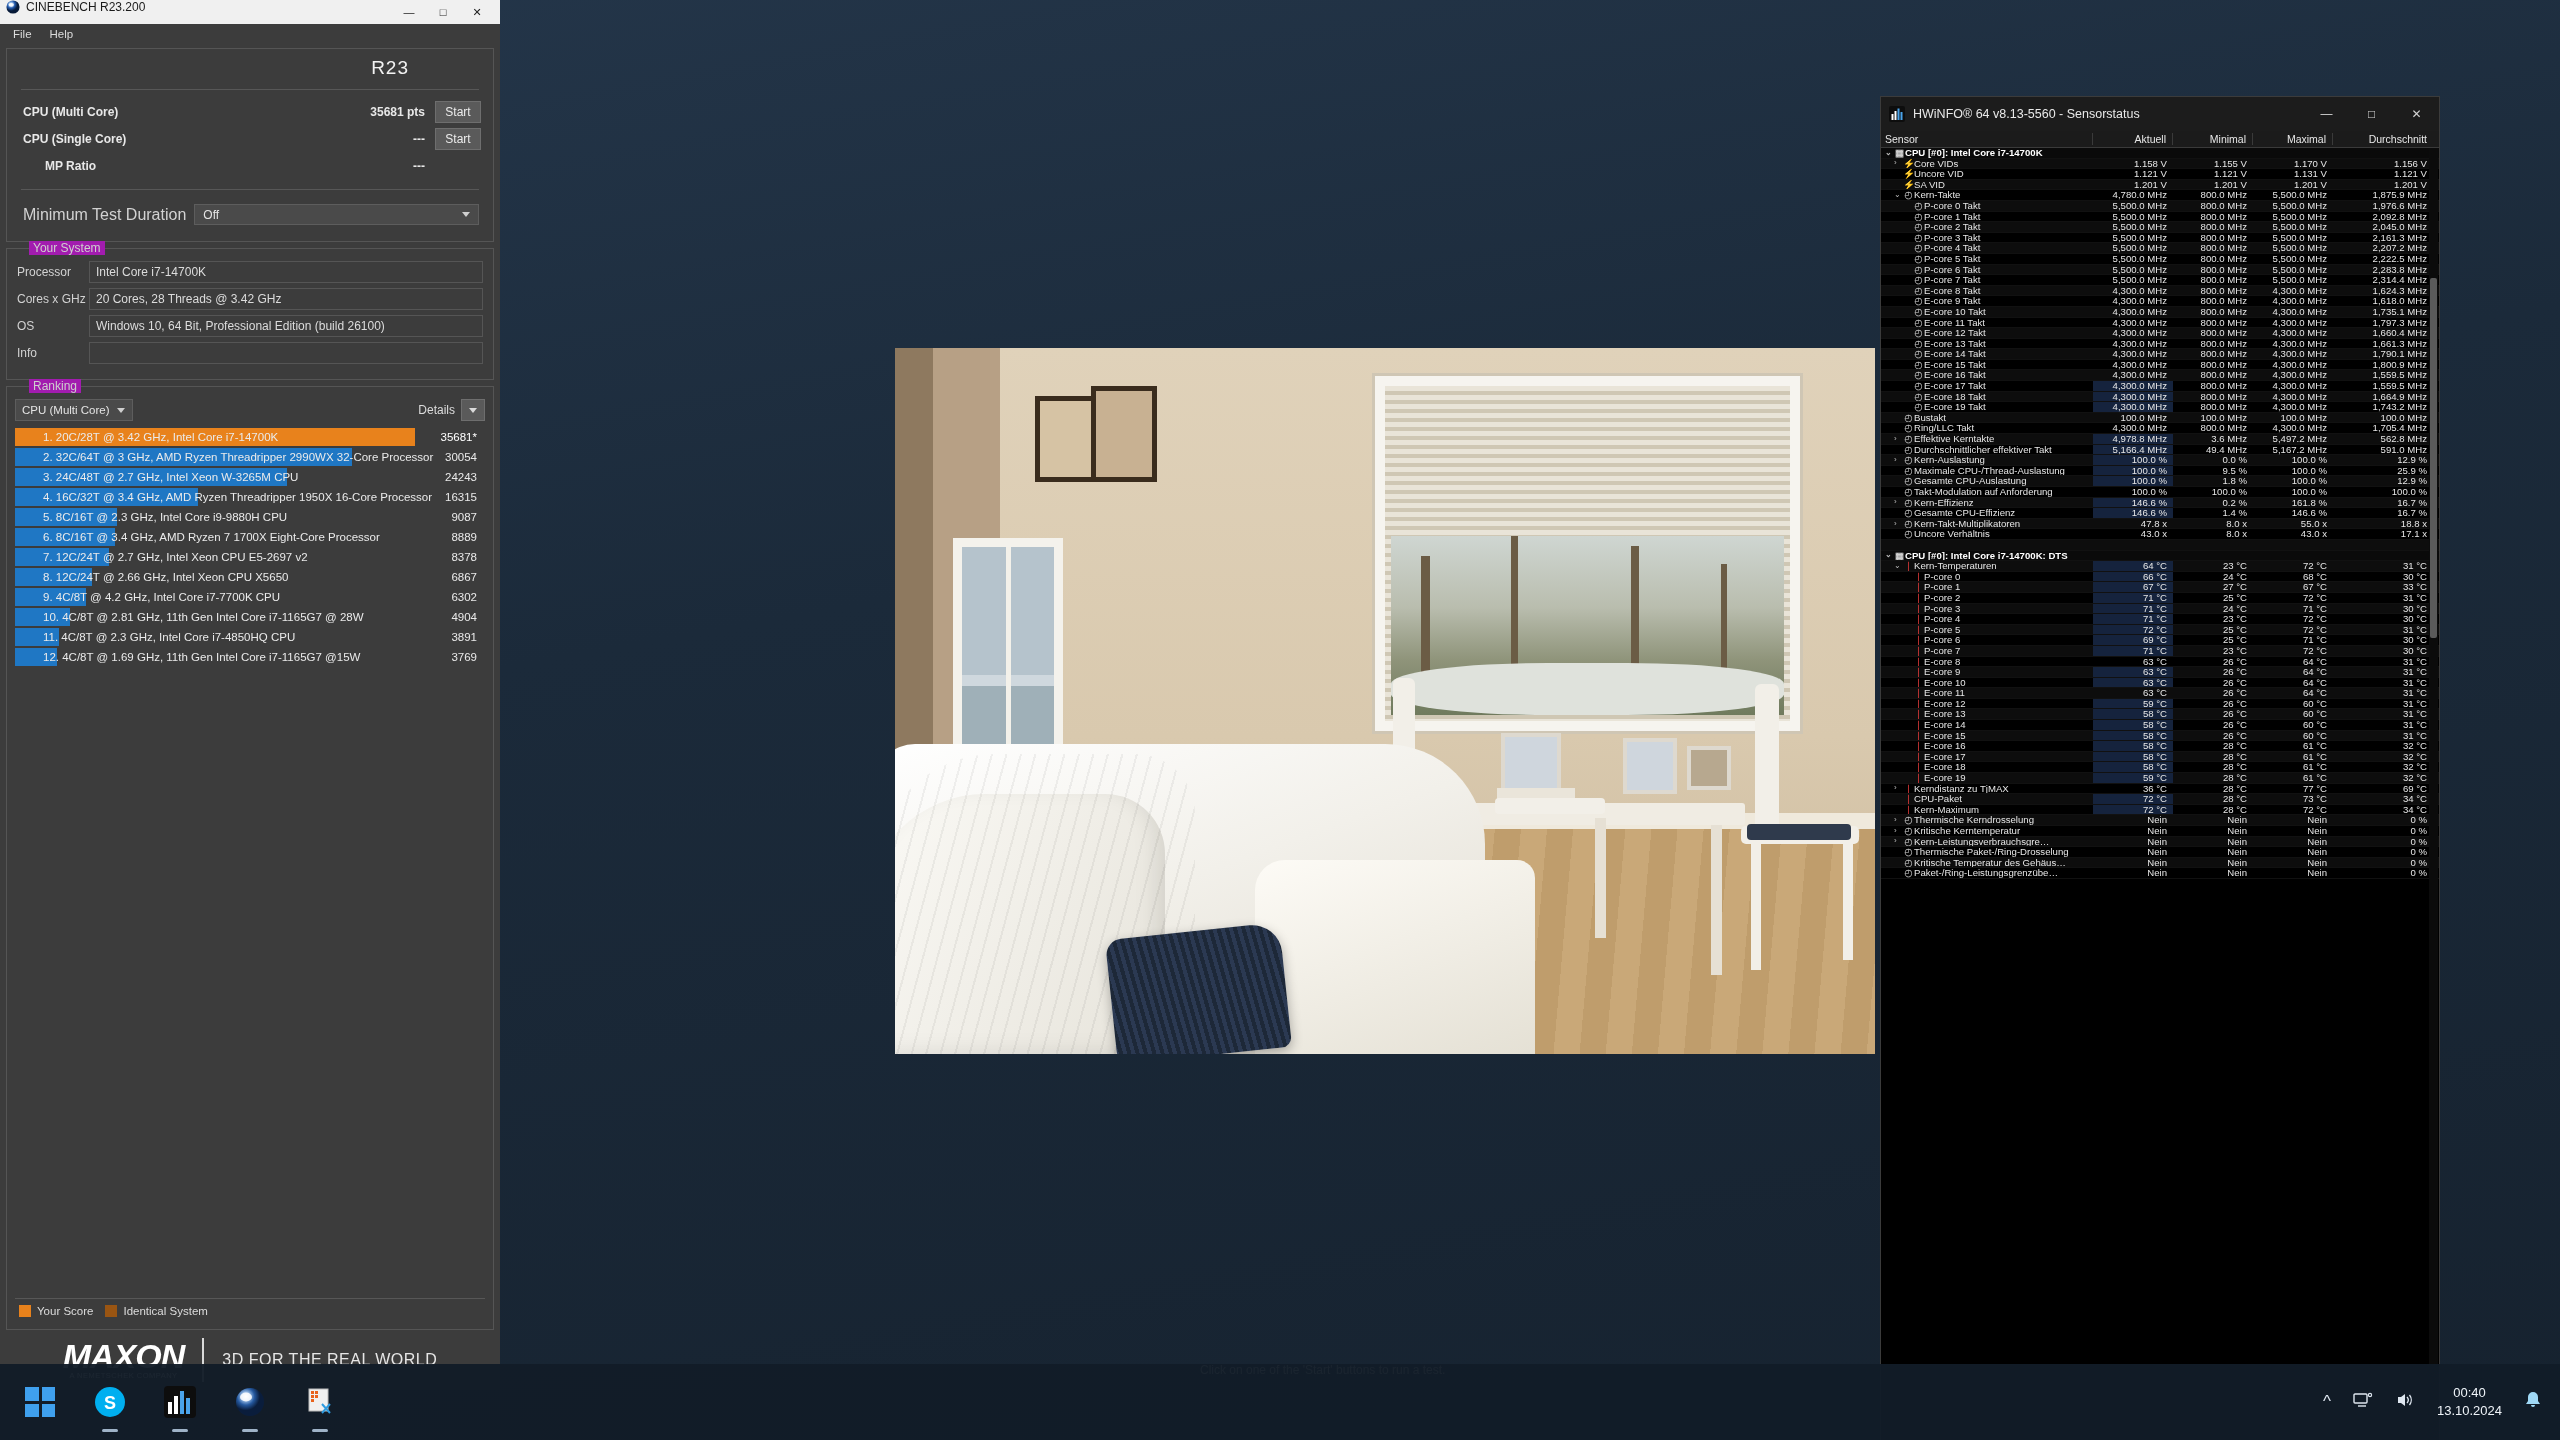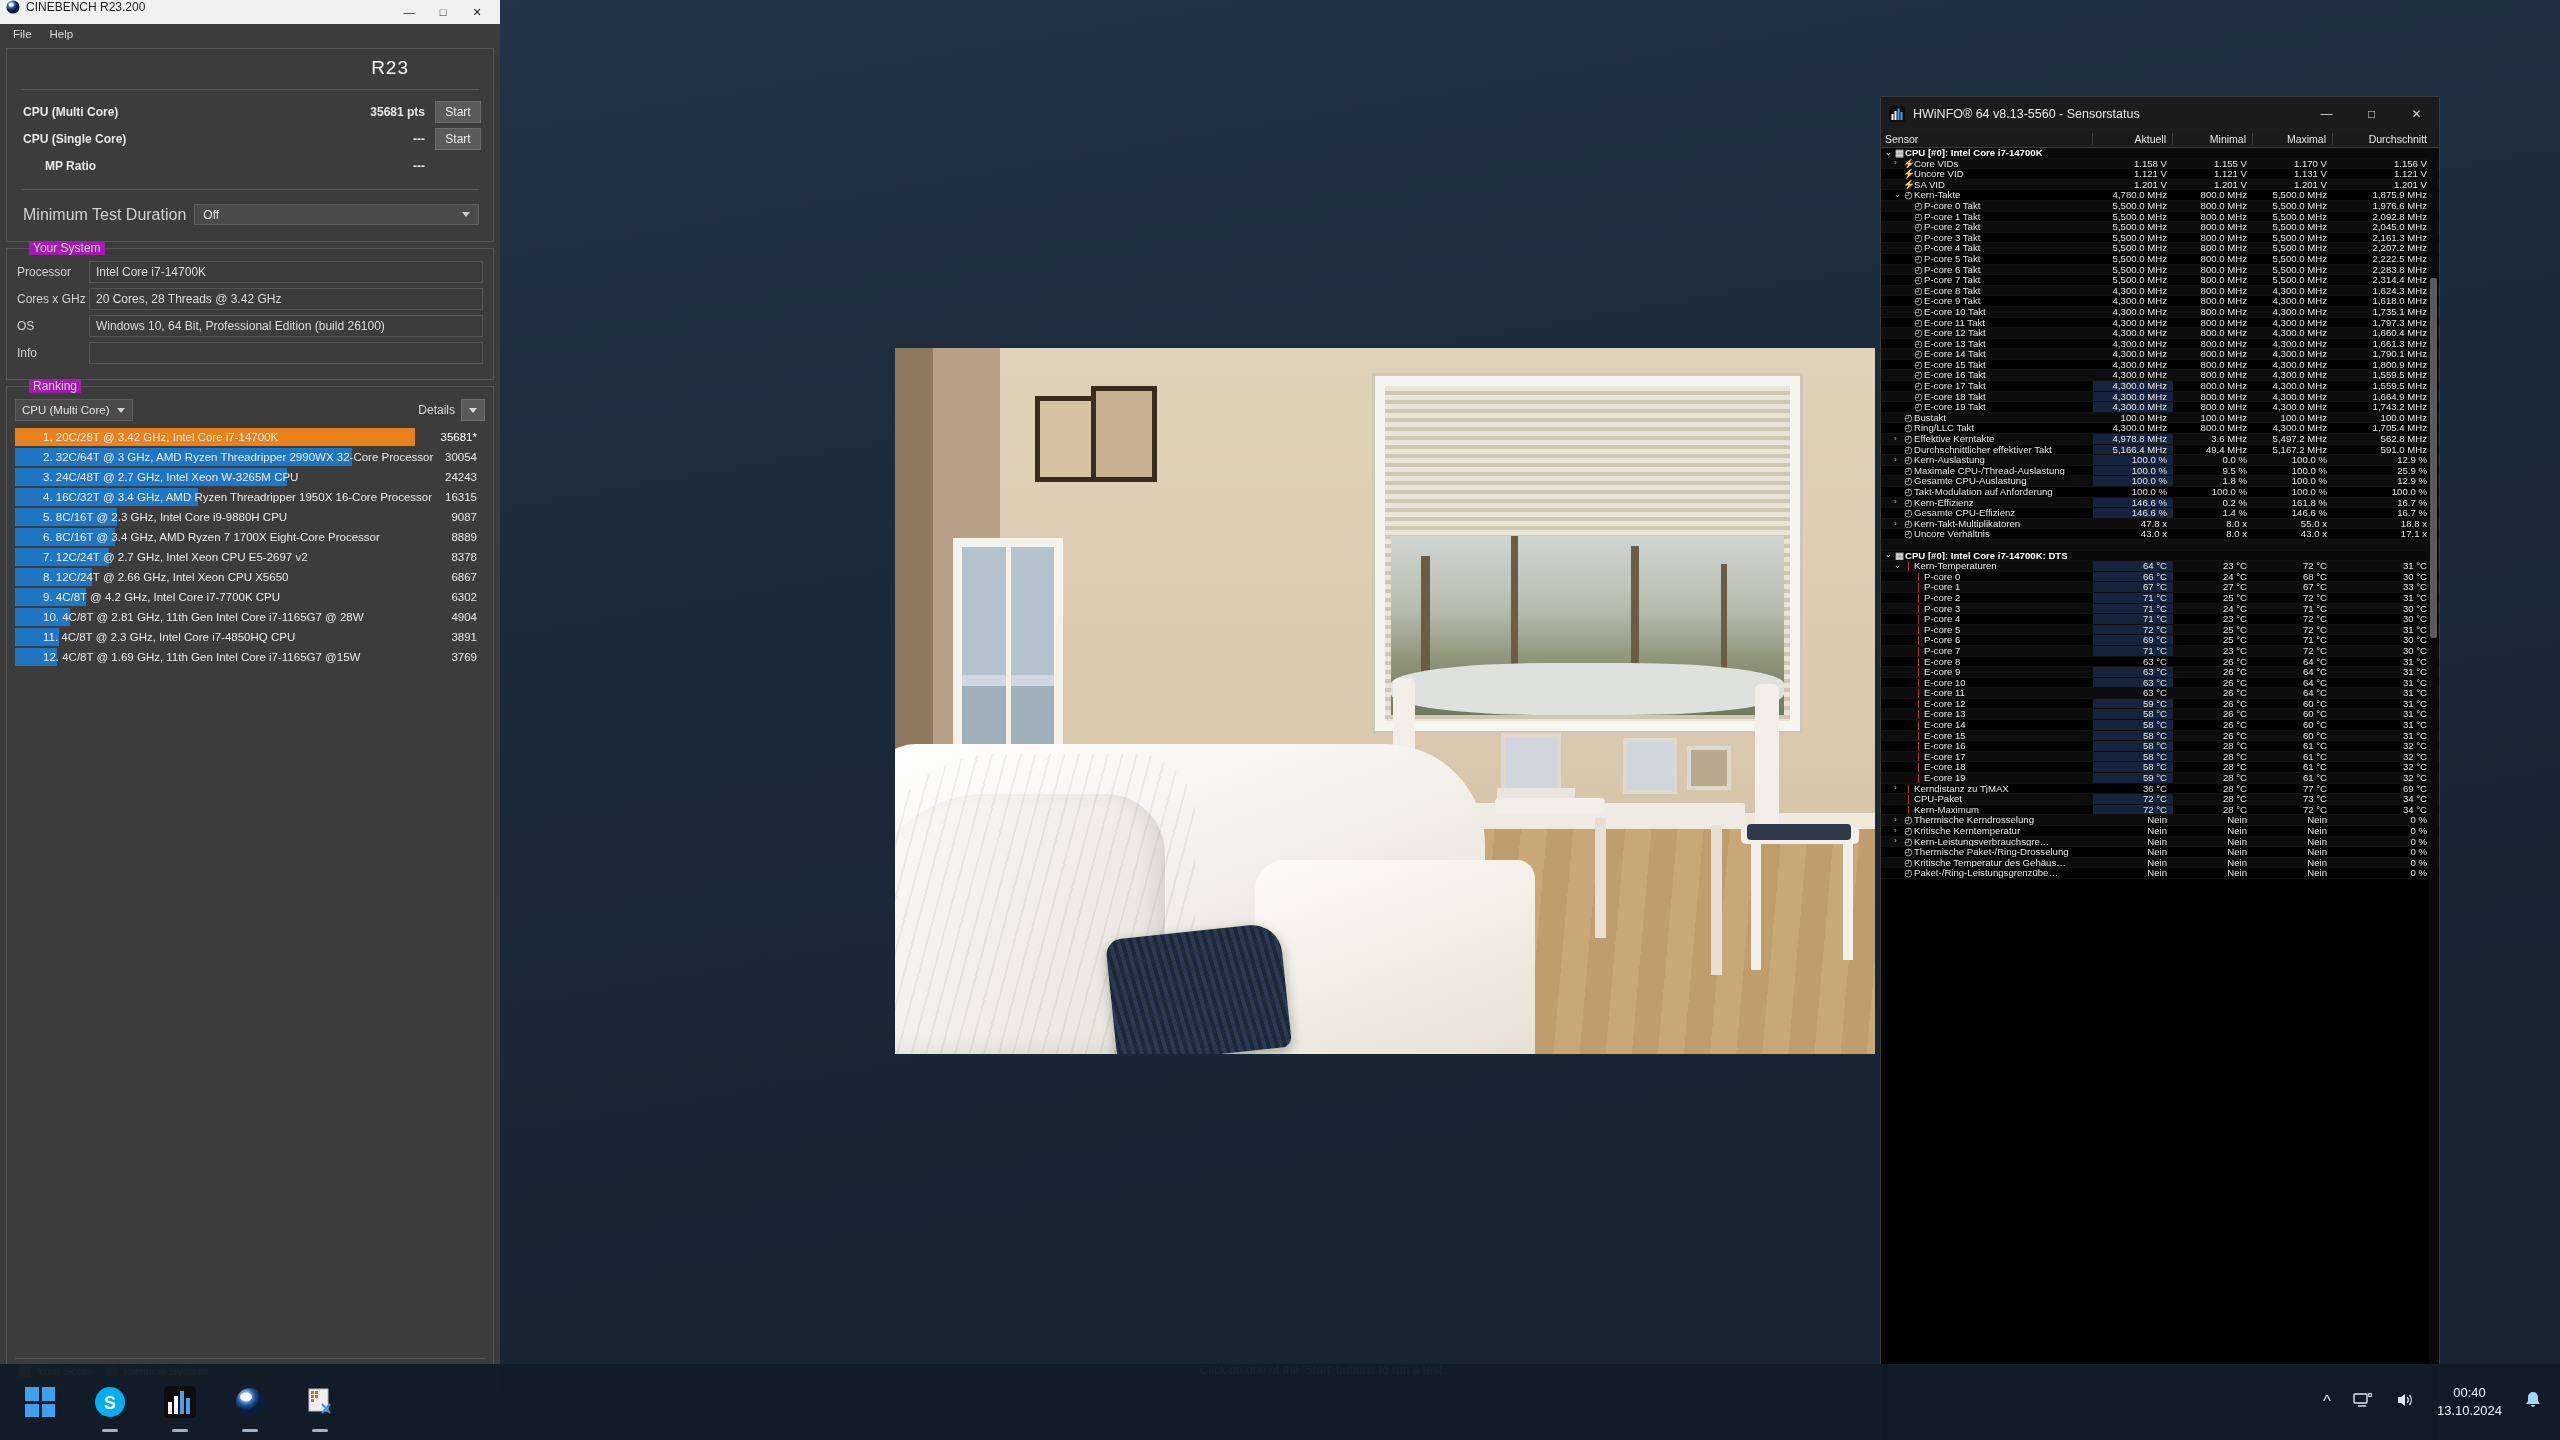--- a/index.html
+++ b/index.html
@@ -461,20 +461,30 @@
         </div>
       <div class="rank-foot">
         <span class="swatch" id="sw0" style="background: rgb(232, 130, 28);"></span>
         <span>Your Score</span>
         <span class="swatch" id="sw1" style="margin-left: 6px; background: rgb(154, 85, 18);"></span>
         <span>Identical System</span>
       </div>
     </div>
   </div>
 
+  <div id="cb-footer">
+    <div class="maxon-wrap">
+      <div class="maxon-logo">
+        <div class="maxon-word">MAXON</div>
+        <div class="maxon-tag">A NEMETSCHEK COMPANY</div>
+      </div>
+      <div class="maxon-div"></div>
+      <div class="maxon-slogan">3D FOR THE REAL WORLD</div>
+    </div>
+  </div>
 </div>
 
 <div id="cb-status">Click on one of the 'Start' buttons to run a test.</div>
 
 <div id="hwinfo">
   <div id="hw-titlebar">
     <span class="hw-ico">
       <svg viewBox="0 0 16 16" width="16" height="16">
         <rect x="0" y="0" width="16" height="16" rx="2" fill="#0d0d0d"></rect>
         <rect x="2.5" y="8" width="2" height="6" fill="#fff"></rect>

